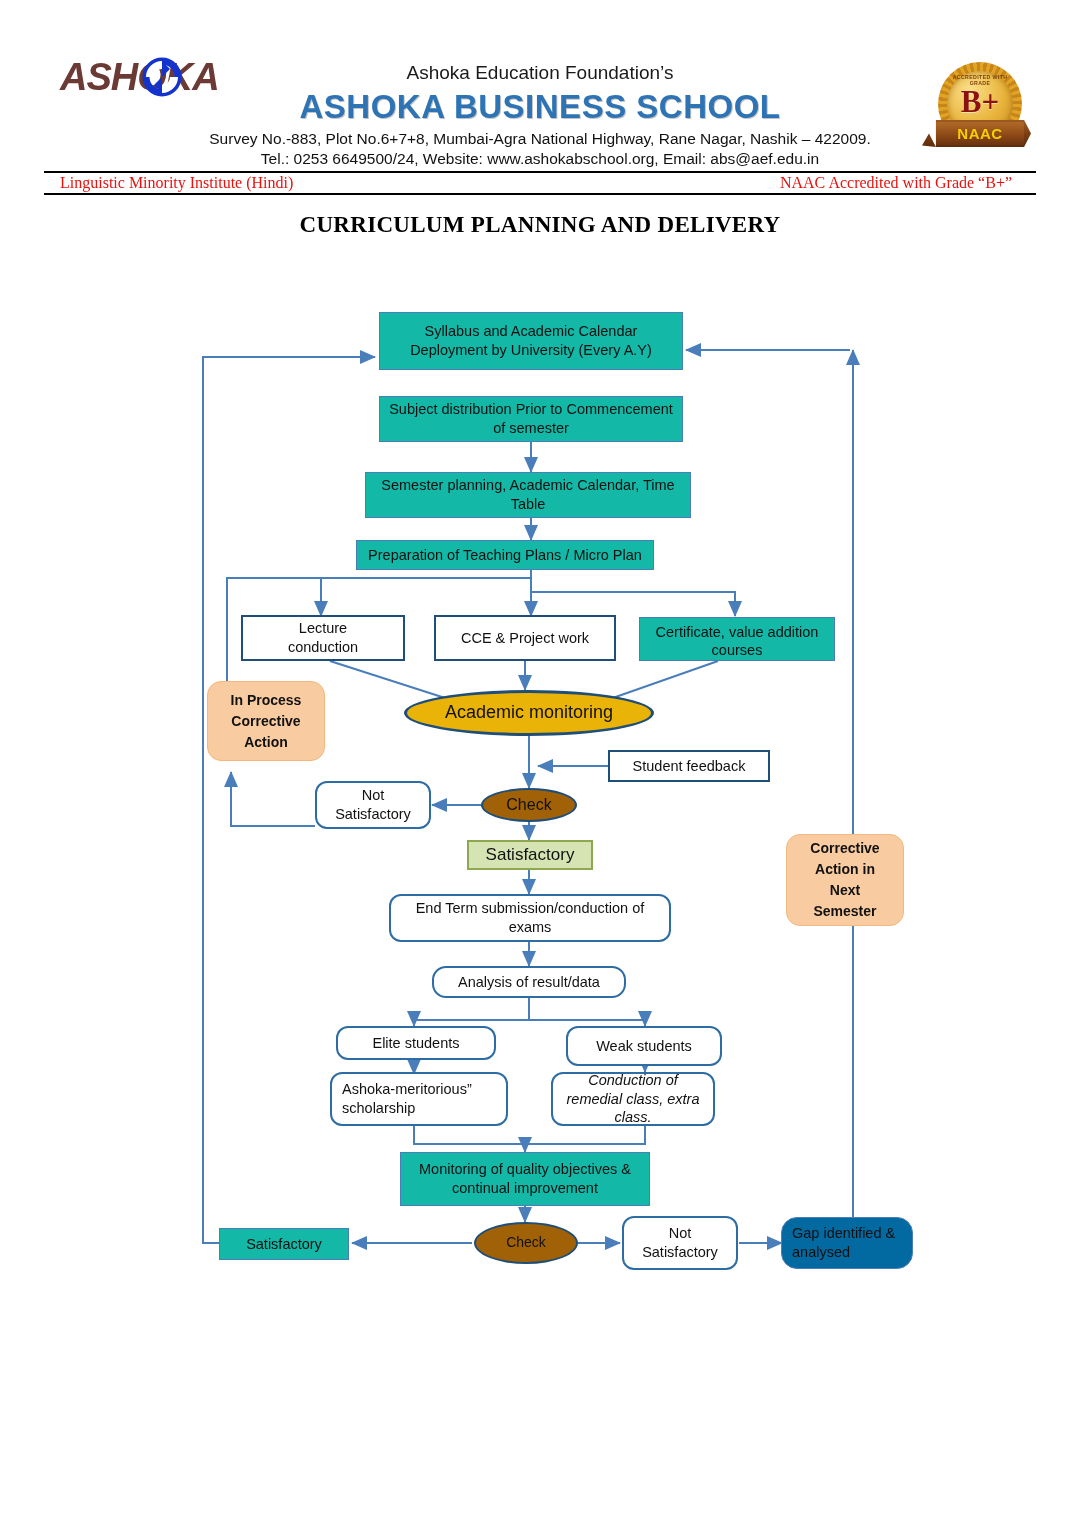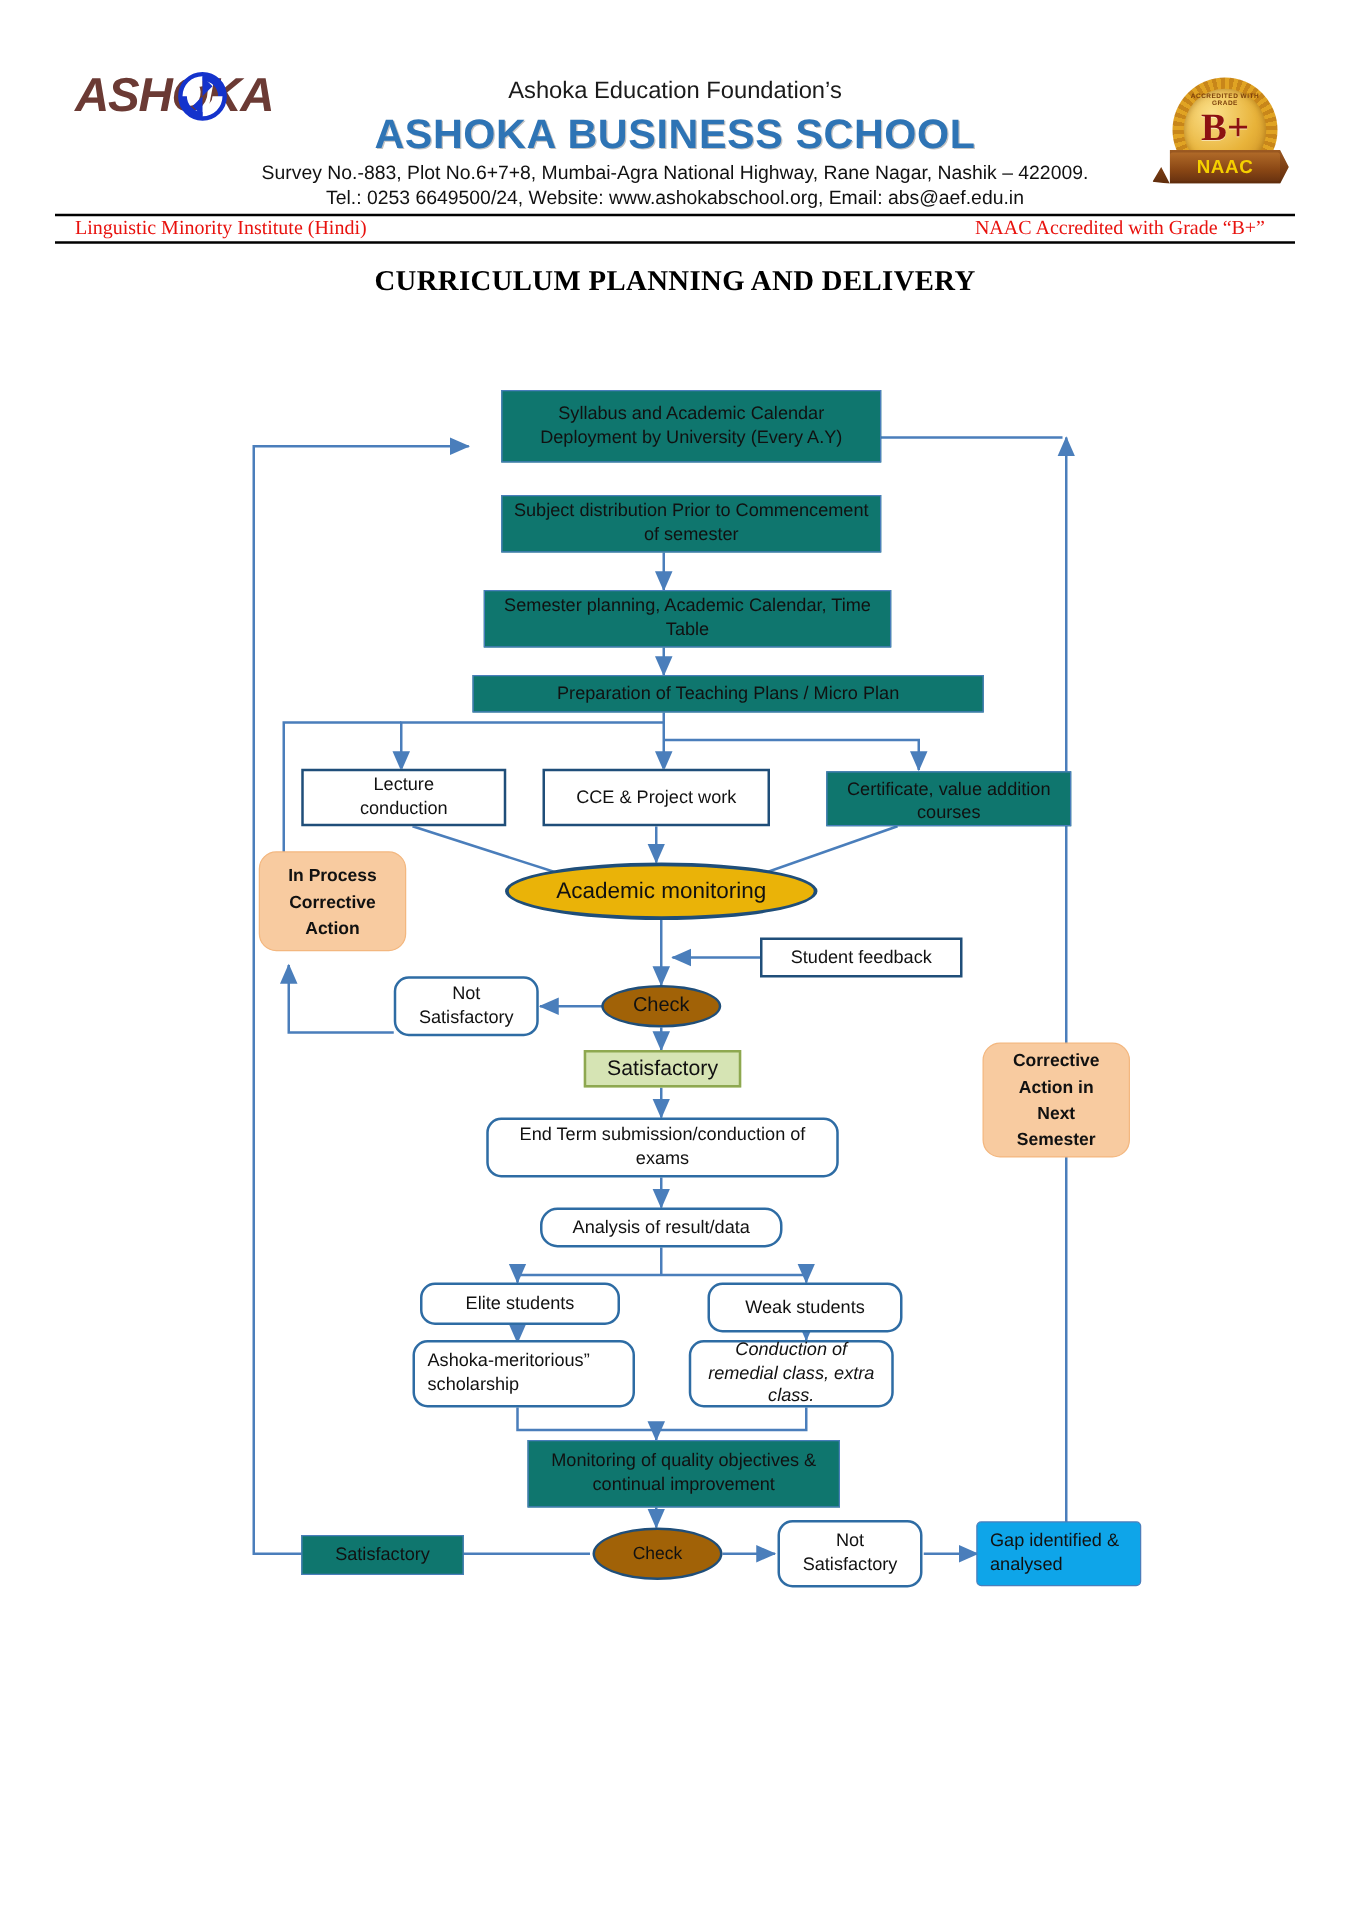--- a/index.html
+++ b/index.html
@@ -102,24 +102,24 @@
   
   .flow{position:absolute;left:0;top:0;width:1080px;height:1527px;}
   .flow svg{position:absolute;left:0;top:0;}
 
   .node{
     position:absolute;box-sizing:border-box;
     display:flex;align-items:center;justify-content:center;
     text-align:center;line-height:1.28;
     font-family:"Liberation Sans", sans-serif;
   }
-  .box-thin{border:1.6px solid #4A7EBB;background:#0f766e;font-size:14.5px;color:#111;margin-left:22px;}
+  .box-thin{border:1.6px solid #4A7EBB;background:#14b8a6;font-size:14.5px;color:#111;}
   .box-thick{border:2.6px solid #1F4E79;background:#fff;font-size:14.5px;color:#111;}
   .box-round{border:2.6px solid #2E6CA4;background:#fff;border-radius:12px;font-size:14.5px;color:#111;}
-  .box-round-thin{border:1.8px solid #4A7EBB;background:#0ea5e9;border-radius:4px;font-size:14.5px;color:#111;}
+  .box-round-thin{border:1.8px solid #4A7EBB;background:#0369a1;border-radius:16px;font-size:14.5px;color:#111;}
 
   .ellipse-main{
     border:3px solid #1F4E79;background:#eab308;border-radius:50%;
     font-size:18px;color:#111;
   }
   .ellipse-plain{
     border:2.2px solid #1F4E79;background:#a16207;border-radius:50%;
     font-size:16px;color:#111;
   }
   .orange{
@@ -251,21 +251,21 @@
 
     <div class="node box-thin" style="left:379px;top:396px;width:304px;height:46px;padding:0 8px;">
       <span>Subject distribution
 Prior to Commencement of semester</span>
     </div>
 
     <div class="node box-thin" style="left:365px;top:472px;width:326px;height:46px;padding:0 8px;">
       <span>Semester planning, Academic Calendar, Time Table</span>
     </div>
 
-    <div class="node box-thin" style="left:356px;top:540px;width:409px;height:30px;padding:0 8px;">
+    <div class="node box-thin" style="left:356px;top:540px;width:298px;height:30px;padding:0 8px;">
       <span>Preparation of Teaching Plans / Micro Plan</span>
     </div>
 
     <div class="node box-thick" style="left:241px;top:615px;width:164px;height:46px;padding:0 23px;">
       <span>Lecture conduction</span>
     </div>
 
     <div class="node box-thick" style="left:434px;top:615px;width:182px;height:46px;padding:0 6px;">
       <span>CCE &amp; Project work</span>
     </div>

